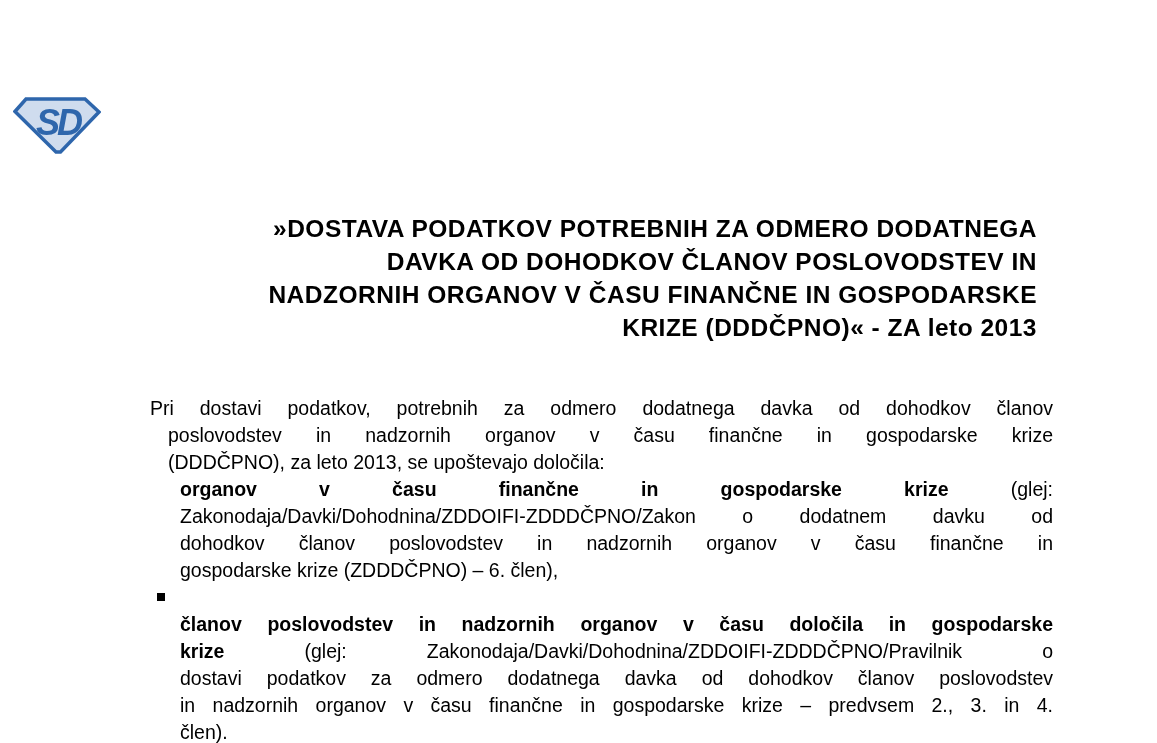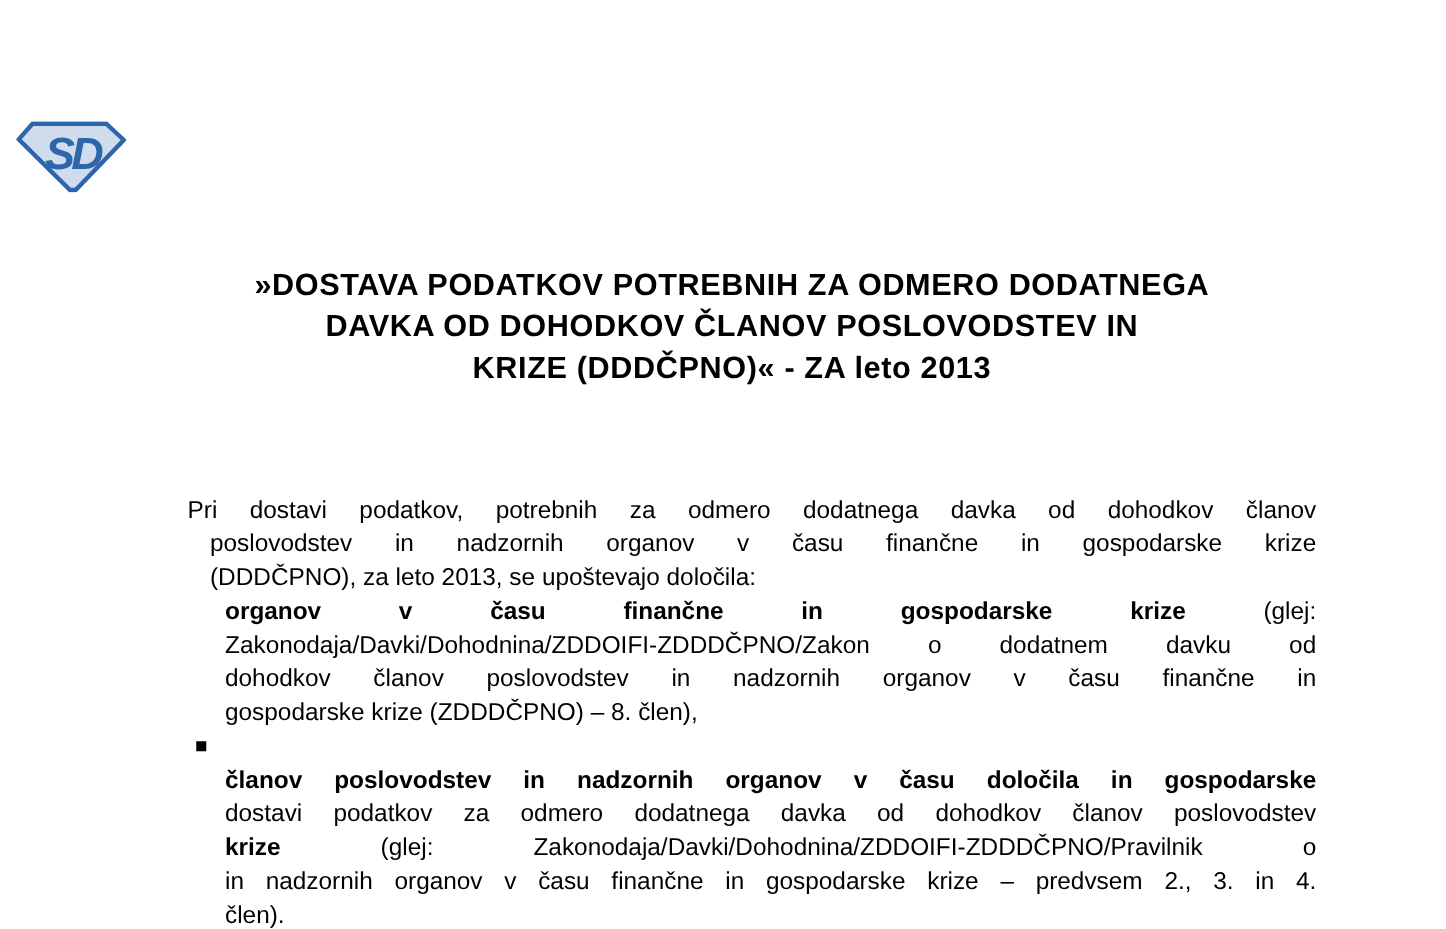--- a/index.html
+++ b/index.html
@@ -25,21 +25,21 @@
     height: 57px;
   }
   .title {
     position: absolute;
     left: 134px;
     top: 164px;
     width: 903px;
     font-size: 24.5px;
     font-weight: bold;
     line-height: 33px;
-    text-align: center;
+    text-align: right;
     letter-spacing: 0.5px;
     white-space: nowrap;
   }
   .content {
     position: absolute;
     left: 150px;
     top: 347px;
     width: 903px;
     font-size: 19.5px;
     line-height: 27px;
@@ -74,35 +74,36 @@
 <div class="page">
 
   <svg class="logo" viewBox="0 0 88 57" xmlns="http://www.w3.org/2000/svg">
     <path d="M13 2 L72 2 L86 15 L47.5 55 L43 55 L2 14.5 Z" fill="#cfdcee" stroke="#2e66ac" stroke-width="3.5" stroke-linejoin="miter"></path>
     <text x="45" y="38" text-anchor="middle" font-size="36" font-weight="bold" font-style="italic" letter-spacing="-3" fill="#2e66ac">SD</text>
   </svg>
 
   <div class="title">
     <div>»DOSTAVA PODATKOV POTREBNIH ZA ODMERO DODATNEGA</div>
     <div>DAVKA OD DOHODKOV ČLANOV POSLOVODSTEV IN</div>
+    <div>NADZORNIH ORGANOV V ČASU FINANČNE IN GOSPODARSKE</div>
     <div>KRIZE (DDDČPNO)« - ZA leto 2013</div>
   </div>
 
   <div class="content">
 
     <div class="jl">Pri dostavi podatkov, potrebnih za odmero dodatnega davka od dohodkov članov</div>
     <div class="jl hang">poslovodstev in nadzornih organov v času finančne in gospodarske krize</div>
     <div class="jl last hang">(DDDČPNO), za leto 2013, se upoštevajo določila:</div>
 
     <div class="jl bl"><b>organov v času finančne in gospodarske krize</b><span> (glej:</span></div>
     <div class="jl bl"><b></b><span>Zakonodaja/Davki/Dohodnina/ZDDOIFI-ZDDDČPNO/Zakon o dodatnem davku od</span></div>
     <div class="jl bl"><b></b><span>dohodkov članov poslovodstev in nadzornih organov v času finančne in</span></div>
-    <div class="jl last bl"><b></b><span>gospodarske krize (ZDDDČPNO) – 8. člen),</span></div>
+    <div class="jl last bl"><b></b><span>gospodarske krize (ZDDDČPNO) – 6. člen),</span></div>
 
     <div class="jl bl"><span class="sq"></span><span></span></div>
     <div class="jl bl"><b>članov poslovodstev in nadzornih organov v času določila in gospodarske</b><span></span></div>
+    <div class="jl bl"><b>krize</b><span> (glej: Zakonodaja/Davki/Dohodnina/ZDDOIFI-ZDDDČPNO/Pravilnik o</span></div>
     <div class="jl bl"><b></b><span>dostavi podatkov za odmero dodatnega davka od dohodkov članov poslovodstev</span></div>
-    <div class="jl bl"><b>krize</b><span> (glej: Zakonodaja/Davki/Dohodnina/ZDDOIFI-ZDDDČPNO/Pravilnik o</span></div>
     <div class="jl bl"><b></b><span>in nadzornih organov v času finančne in gospodarske krize – predvsem 2., 3. in 4.</span></div>
     <div class="jl last bl"><b></b><span>člen).</span></div>
 
   </div>
 </div>
 
 </body></html>

